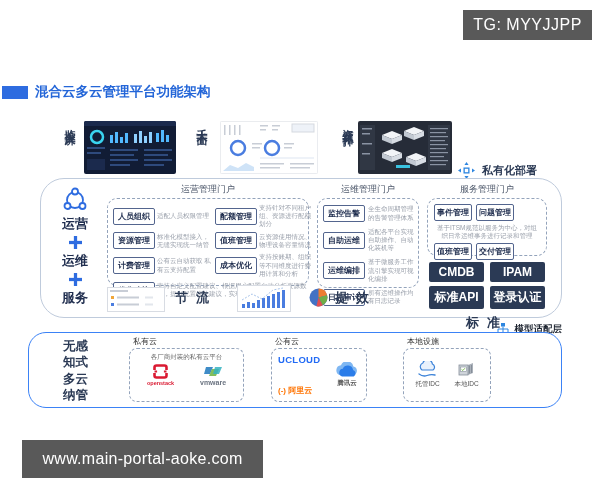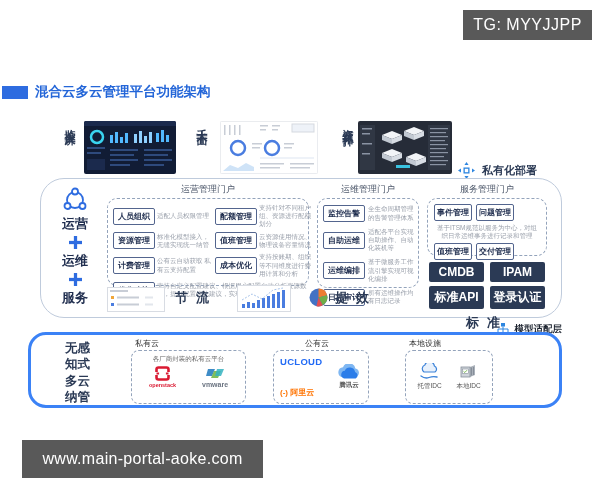--- a/index.html
+++ b/index.html
@@ -62,21 +62,21 @@
   .mini{ position:absolute; }
   
   .adapter-row{
     position:absolute; left:40px; top:317px; width:522px; height:24px;
     display:flex; align-items:center; justify-content:flex-end; gap:5px;
   }
   .adapter-text{ font-size:9.5px; font-weight:bold; color:#1d2430; }
   
   .bottom-box{
     position:absolute; left:28px; top:332px; width:534px; height:76px;
-    border:3px solid #3b82f6; border-radius:18px; background:#fff;
+    border:1px solid #3b82f6; border-radius:18px; background:#fff;
   }
   .side-label{ position:absolute; left:34px; top:5px; font-size:12.5px; font-weight:bold; color:#2b3a55; line-height:1.3; }
   .grp-title{ position:absolute; font-size:8px; color:#333; top:3px; }
   .grp{ position:absolute; top:15px; height:54px; border:1px dashed #93a3bb; border-radius:8px; background:#fff; }
   .grp-private{ left:100px; width:115px; padding:4px 4px; }
   .grp-private .desc{ text-align:center; color:#666; }
   .logo-row{ display:flex; justify-content:space-around; align-items:flex-end; margin-top:3px; }
   .logo-col{ display:flex; flex-direction:column; align-items:center; gap:1px; }
   .os-text{ font-size:5.5px; color:#da1a32; font-weight:bold; }
   .vm-text{ font-size:7px; color:#6a7380; font-weight:bold; }
@@ -393,21 +393,21 @@
         <svg width="18" height="12" viewBox="0 0 18 12">
           <polygon points="2,1 9,1 6,8 0,8" fill="#2a7fc1" opacity="0.9"></polygon>
           <polygon points="8,3 15,3 12,10 5,10" fill="#6cb33f" opacity="0.85"></polygon>
           <polygon points="11,1 18,1 15,8 9,8" fill="#35b3c1" opacity="0.85"></polygon>
         </svg>
         <span class="vm-text">vmware</span>
       </div>
     </div>
   </div>
 
-  <div class="grp-title" style="left:246px;margin-left:28px;">公有云</div>
+  <div class="grp-title" style="left:246px;">公有云</div>
   <div class="grp grp-public">
     <div class="pub-left">
       <span class="ucloud">UCLOUD</span>
       <span class="aliyun">(-) 阿里云</span>
     </div>
     <div class="pub-right">
       <svg width="26" height="17" viewBox="0 0 26 17">
         <path d="M6 13 a5 5 0 0 1 1-9.8 a6.5 6.5 0 0 1 12.4 1.4 a4.4 4.4 0 0 1 .8 8.4 Z" fill="#7fb7f2"></path>
         <path d="M8 14.5 a4 4 0 0 1 .8-7.8 a5.4 5.4 0 0 1 10.3 1.2 a3.6 3.6 0 0 1 .6 6.6 Z" fill="#2b7de9"></path>
       </svg>

